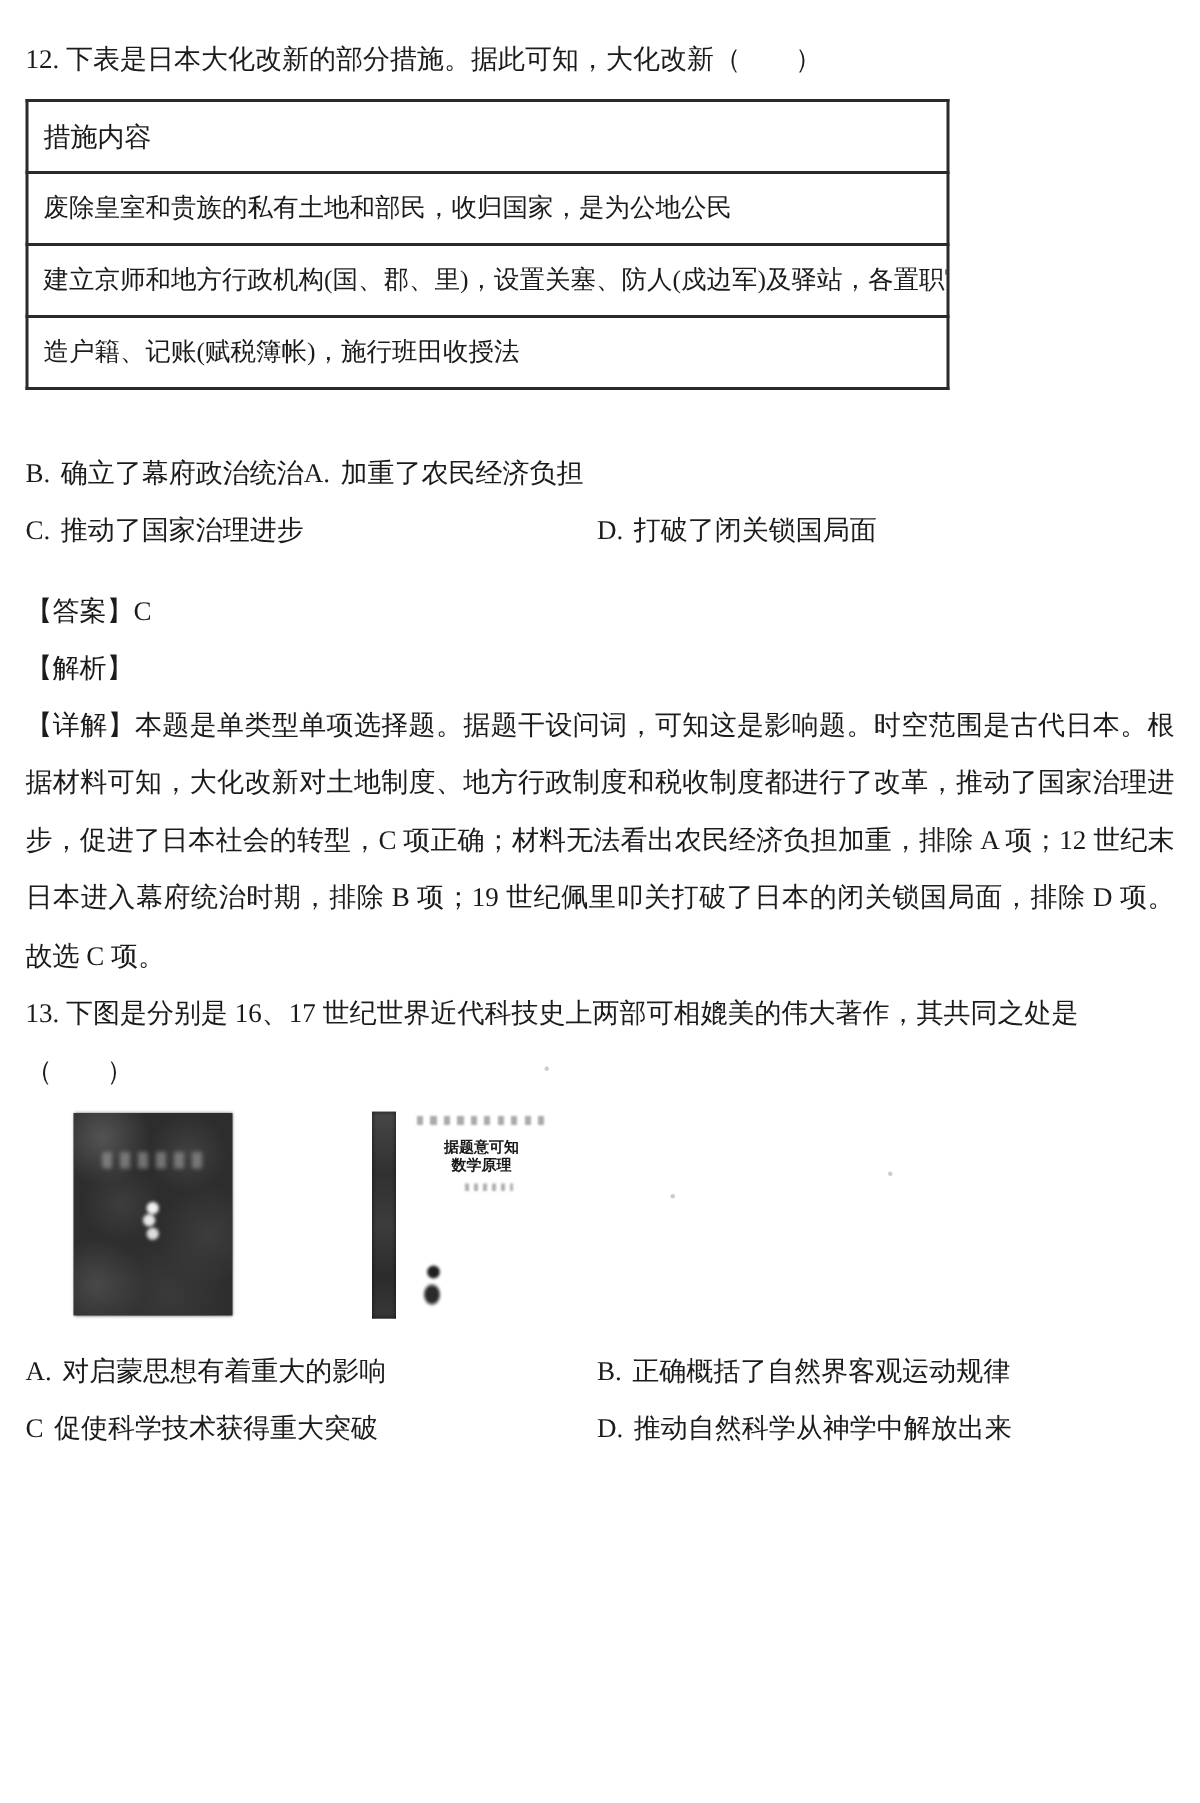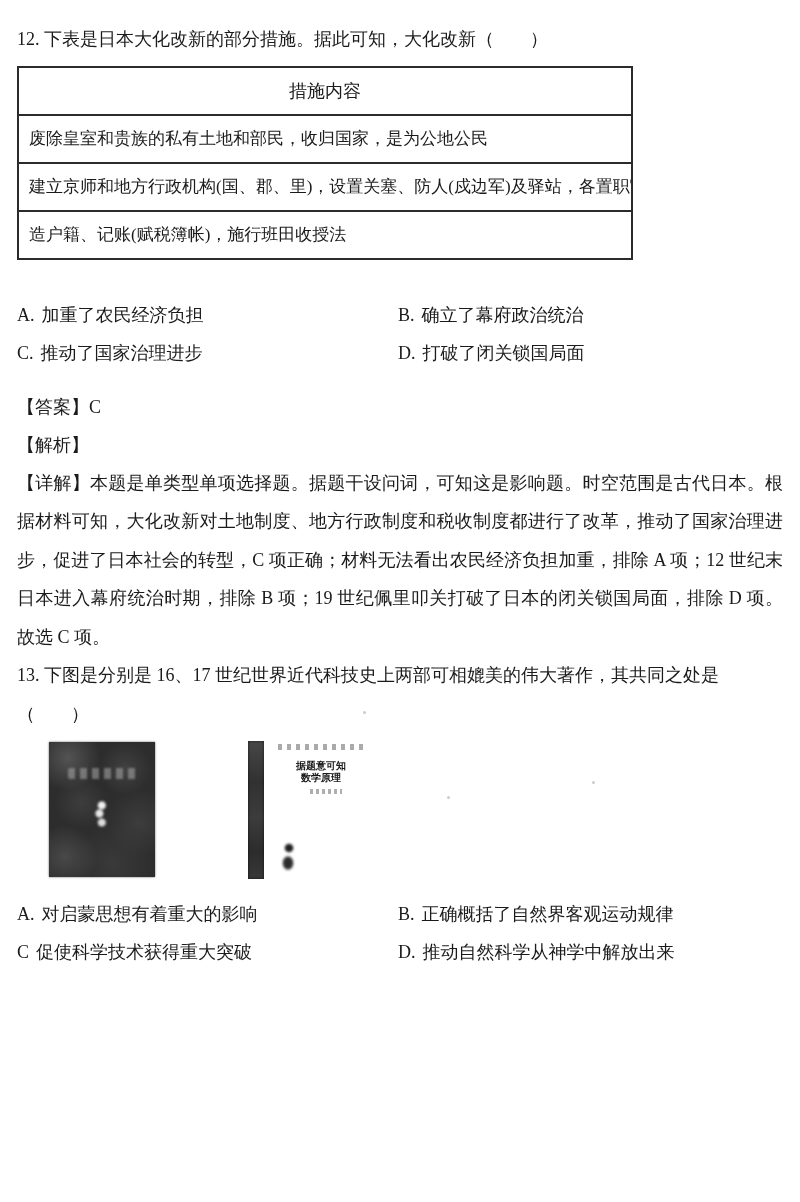--- a/index.html
+++ b/index.html
@@ -16,21 +16,21 @@
   .stem { margin: 0; }
 
   
   table.measures { border-collapse: collapse; width: 616px; margin: 7px 0 0 0; table-layout: fixed; }
   table.measures td {
     border: 2px solid #2b2b2b;
     height: 46px; padding: 0 10px;
     font-size: 17px; line-height: 22px;
     white-space: nowrap; overflow: hidden;
   }
-  table.measures td.thead { text-align: center; font-size: 18px; }
+  table.measures td.thead { text-align: left; font-size: 18px; }
 
   
   .opt-block { margin-top: 36px; }
   .opt-block.q13 { margin-top: 14px; }
   .opt-row { display: flex; line-height: 38px; }
   .opt { width: 381px; }
   .opt.right { width: auto; }
   .opt .lbl { margin-right: 7px; }
 
   .answer-line { margin-top: 16px; line-height: 38px; }
@@ -114,22 +114,22 @@
         <td>建立京师和地方行政机构(国、郡、里)，设置关塞、防人(戍边军)及驿站，各置职官</td>
       </tr>
       <tr>
         <td>造户籍、记账(赋税簿帐)，施行班田收授法</td>
       </tr>
     </tbody>
   </table>
 
   <div class="opt-block">
     <div class="opt-row">
+      <div class="opt right"><span class="lbl">B.</span><span>确立了幕府政治统治</span></div>
       <div class="opt"><span class="lbl">A.</span><span>加重了农民经济负担</span></div>
-      <div class="opt right"><span class="lbl">B.</span><span>确立了幕府政治统治</span></div>
     </div>
     <div class="opt-row">
       <div class="opt"><span class="lbl">C.</span><span>推动了国家治理进步</span></div>
       <div class="opt right"><span class="lbl">D.</span><span>打破了闭关锁国局面</span></div>
     </div>
   </div>
 
   <div class="answer-line">
     <span>【答案】</span><span>C</span>
   </div>

